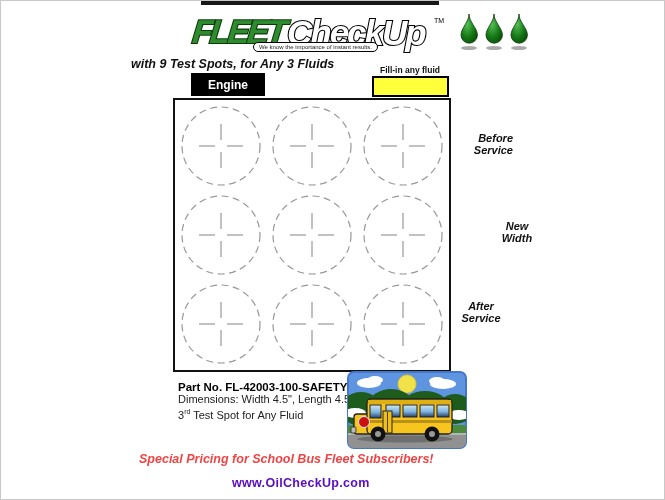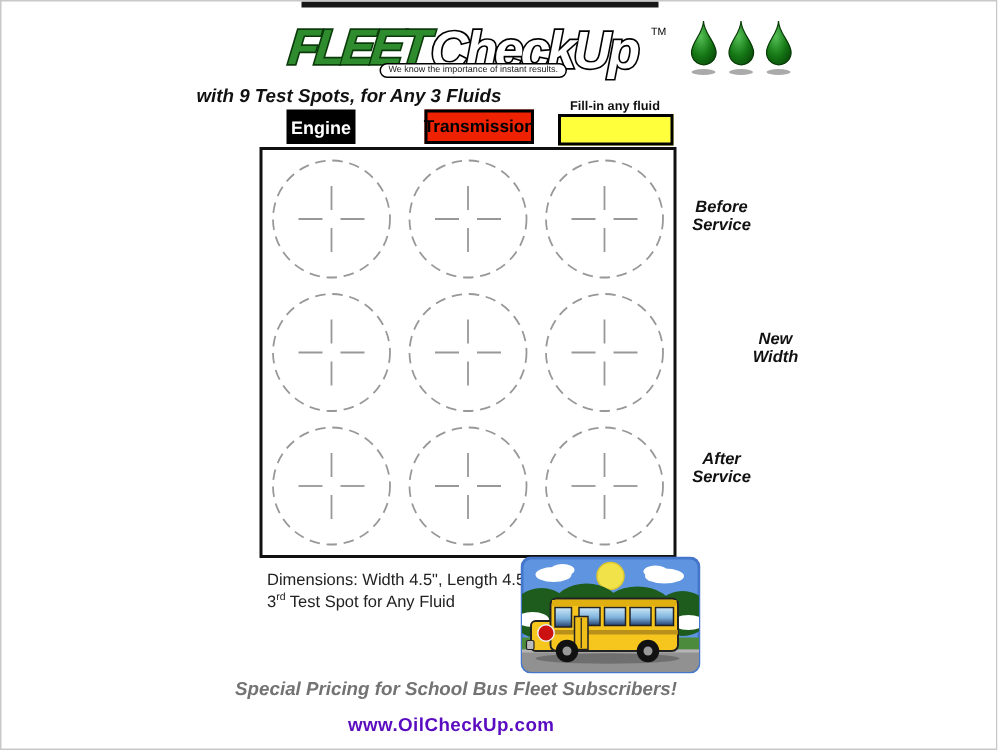--- a/index.html
+++ b/index.html
@@ -14,21 +14,21 @@
   .tagline-pill {
     position:absolute; left:252px; top:41px; font-size:6px; color:#222;
     border:1px solid #000; border-radius:5px; background:#fff; padding:1px 5px; white-space:nowrap;
   }
   .subtitle {
     position:absolute; left:130px; top:56px; width:330px; text-align:left;
     font-size:12.5px; font-weight:bold; font-style:italic; color:#111;
   }
 
   .legend-engine {
-    position:absolute; left:190px; top:72px; width:46px; height:23px; background:#000;
+    position:absolute; left:190px; top:72px; width:74px; height:23px; background:#000;
     color:#fff; font-weight:bold; font-size:12px; display:flex; align-items:center; justify-content:center;
   }
   .legend-trans {
     position:absolute; left:282px; top:72px; width:73px; height:23px; background:#ee2200;
     border:2px solid #000; color:#000; font-weight:bold; font-size:11.5px;
     display:flex; align-items:center; justify-content:center;
   }
   .fillin-label {
     position:absolute; left:366px; top:64px; width:86px; text-align:center;
     font-size:8.5px; font-weight:bold; color:#111;
@@ -46,33 +46,33 @@
     position:absolute; inset:1px; display:grid;
     grid-template-columns:repeat(3,1fr); grid-template-rows:repeat(3,1fr);
     place-items:center;
   }
   .spot-cell { line-height:0; }
 
   .row-label {
     position:absolute; left:448px; width:64px; text-align:center;
     font-size:11px; font-weight:bold; font-style:italic; color:#111; line-height:12px;
   }
-  .row-label.r0 { top:131px; }
+  .row-label.r0 { top:131px;text-align:right; }
   .row-label.r1 { top:219px;margin-left:36px; }
   .row-label.r2 { top:299px; }
 
   .info { position:absolute; left:177px; top:380px; font-size:11px; line-height:12.3px; color:#222; }
   .info .part { font-weight:bold; font-size:11.5px; color:#000; }
   .info sup { font-size:7px; }
 
   .bus { position:absolute; left:346px; top:370px; }
 
   .promo {
-    position:absolute; left:138px; top:451px; width:330px; text-align:center;
-    font-size:12.5px; font-weight:bold; font-style:italic; color:#737373;
+    position:absolute; left:138px; top:451px; width:330px; text-align:left;
+    font-size:12.5px; font-weight:bold; font-style:italic; color:#ef4444;
   }
   .url {
     position:absolute; left:231px; top:475px; width:200px; text-align:left;
     font-size:12.5px; font-weight:bold; color:#5a0cc0; letter-spacing:0.3px; cursor:pointer;
   }
 </style>
 </head>
 <body>
 
 <div class="page">
@@ -105,21 +105,20 @@
         <ellipse cx="12" cy="35" rx="8" ry="2" fill="#aaa"></ellipse>
         <path d="M12 1 C12 9 4 15 4 22 A8.2 8.2 0 0 0 20.4 22 C20.4 15 12 9 12 1 Z" fill="url(#dg)" stroke="#063906" stroke-width="0.8"></path>
       </g>
     </svg>
   </div>
   <div class="tagline-pill">We know the importance of instant results.</div>
 
   <div class="subtitle">with 9 Test Spots, for Any 3 Fluids</div>
 
   <div class="legend-engine">Engine</div>
-  <div class="legend-trans">Transmission</div>
   <div class="fillin-label">Fill-in any fluid tested</div>
   <div class="fillin-box"></div>
 
   <div class="sheet">
     <div class="spot-grid" id="spot-grid">
     <div class="spot-cell">
       <svg width="90" height="88" viewBox="0 0 90 88">
         <circle cx="45" cy="44" r="39" fill="none" stroke="#989898" stroke-width="1.2" stroke-dasharray="7 4.5"></circle>
         <g stroke="#989898" stroke-width="1.2">
           <line x1="23" y1="44" x2="39" y2="44"></line>
@@ -235,20 +234,21 @@
   <div class="row-label r1">
     <div>New</div>
     <div>Width</div>
   </div>
   <div class="row-label r2">
     <div>After</div>
     <div>Service</div>
   </div>
 
   <div class="info">
+    <div class="part">Part No. FL-42003-100-SAFETY</div>
     <div>Dimensions: Width 4.5", Length 4.5"</div>
     <div><span>3</span><sup>rd</sup><span> Test Spot for Any Fluid</span></div>
   </div>
 
   <svg class="bus" width="120" height="78" viewBox="0 0 120 78">
     <defs>
       <linearGradient id="wing" x1="0" y1="0" x2="0" y2="1">
         <stop offset="0%" stop-color="#cfe8f8"></stop>
         <stop offset="55%" stop-color="#7fb4dd"></stop>
         <stop offset="100%" stop-color="#27406e"></stop>

